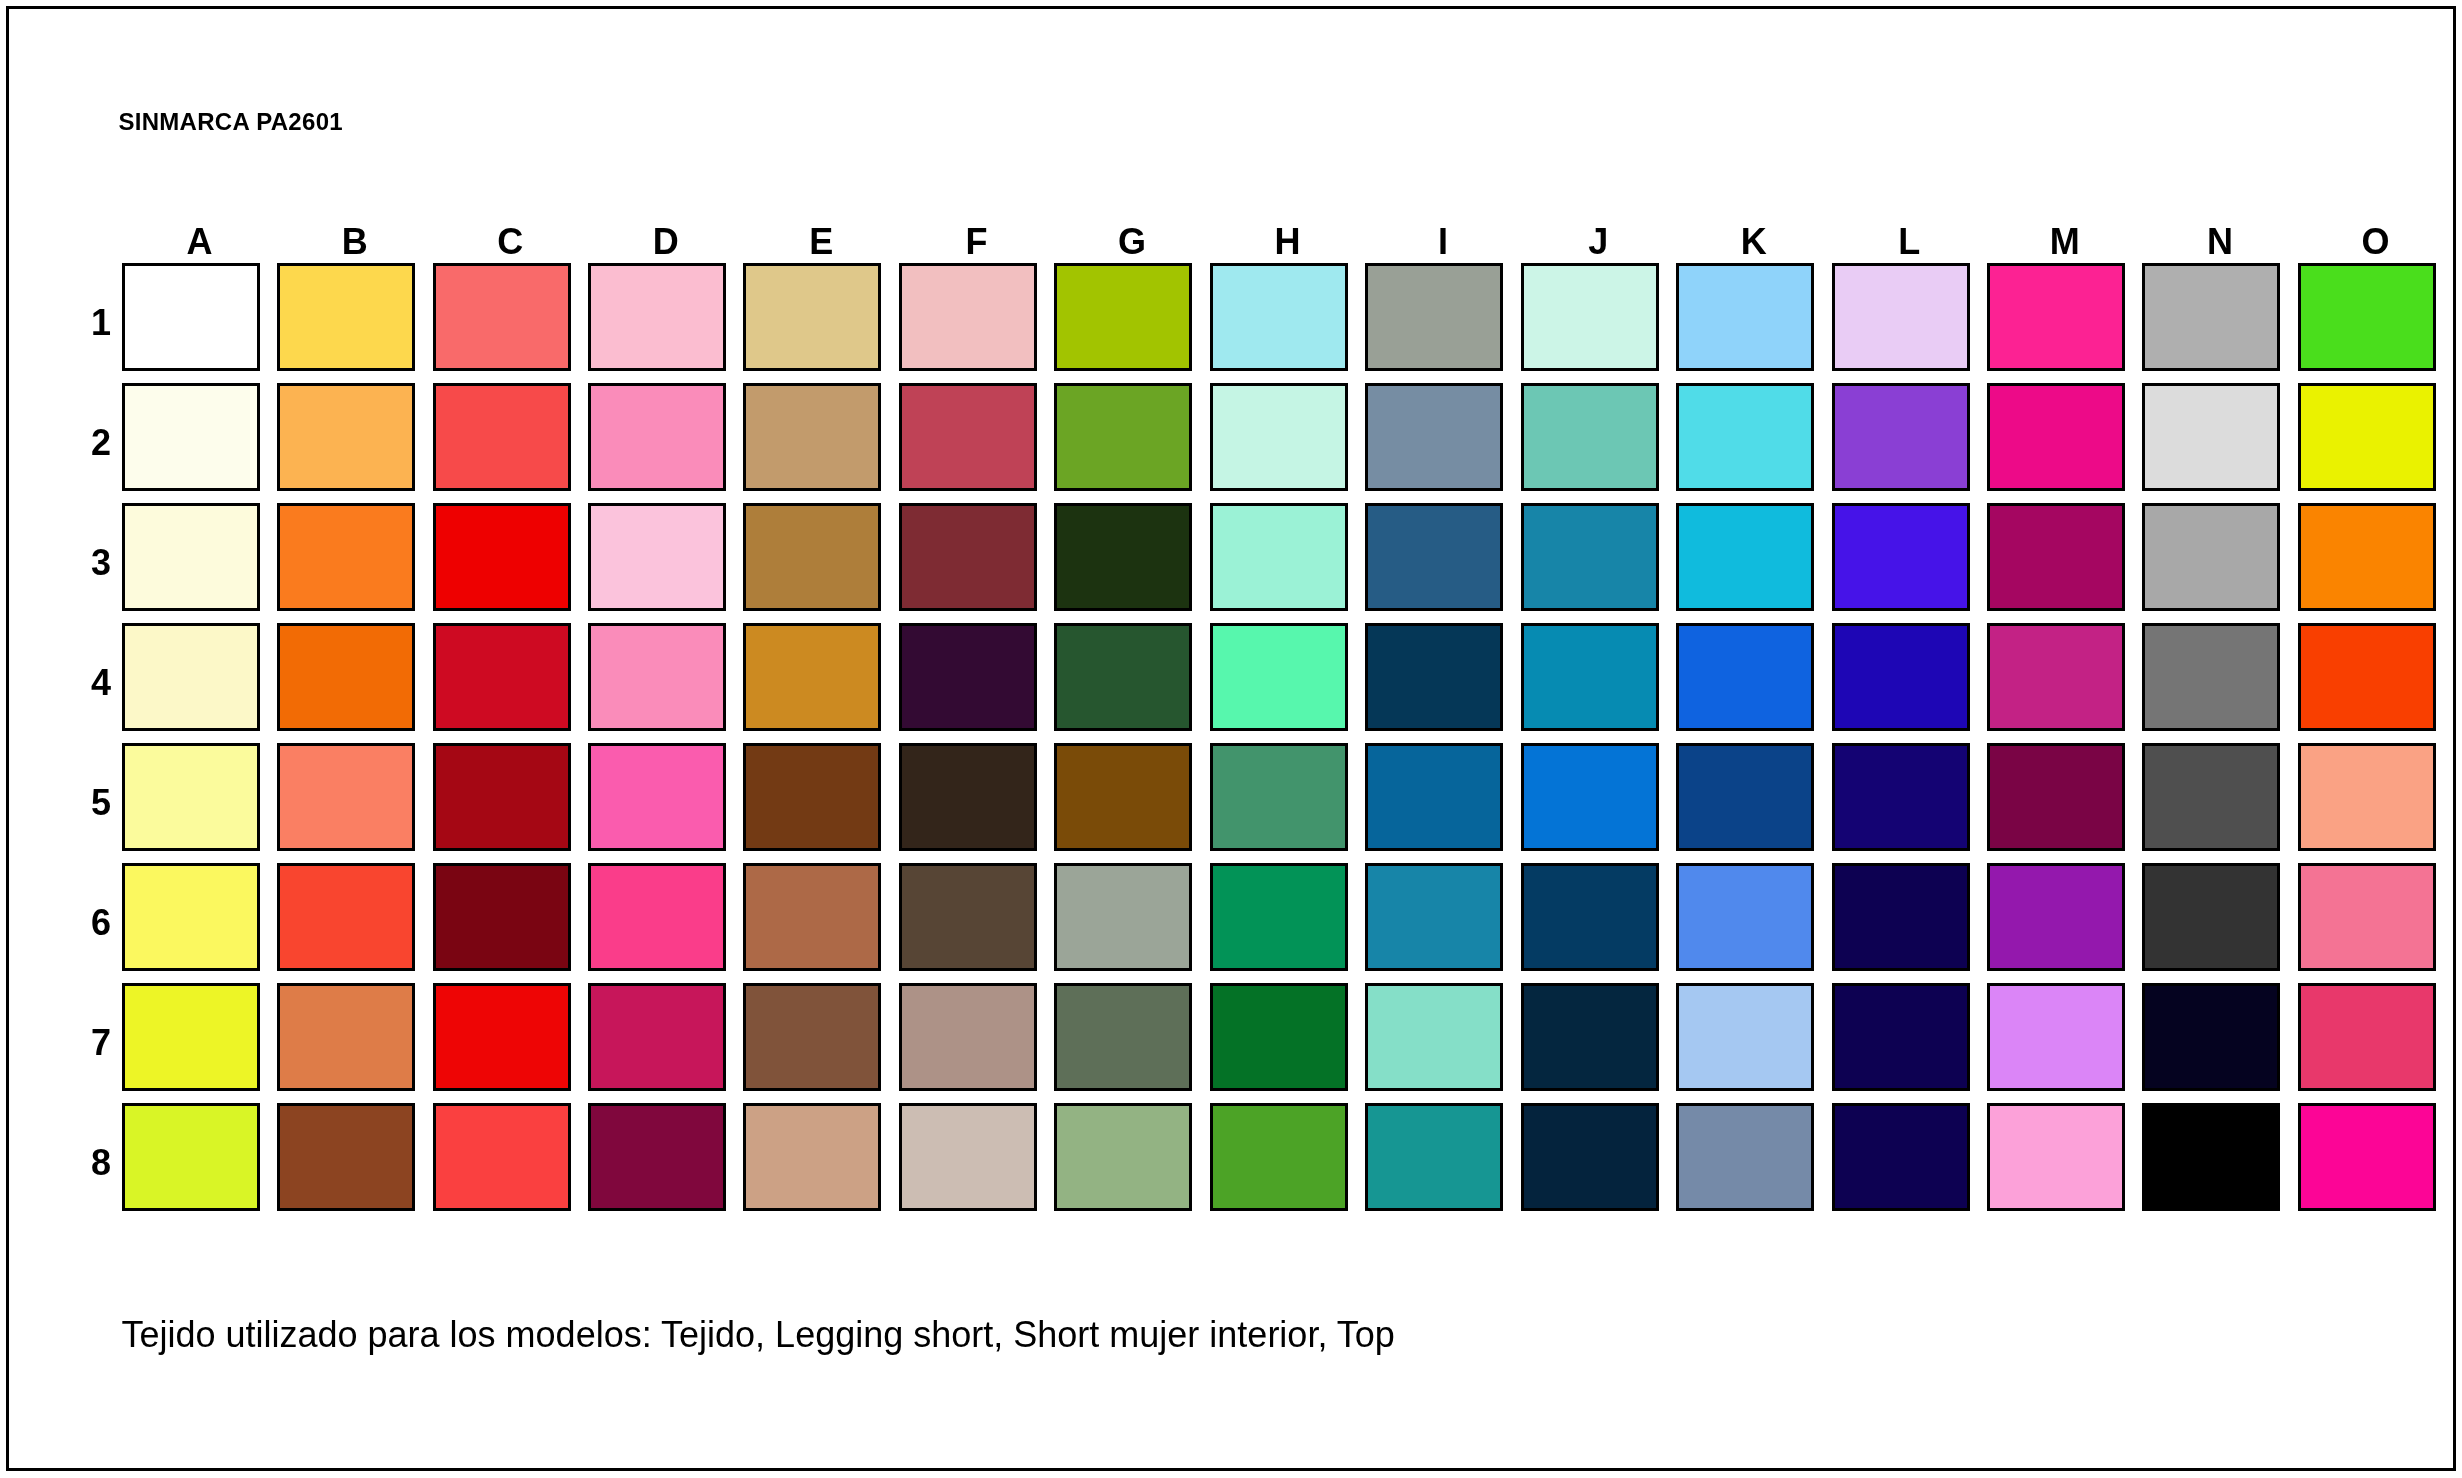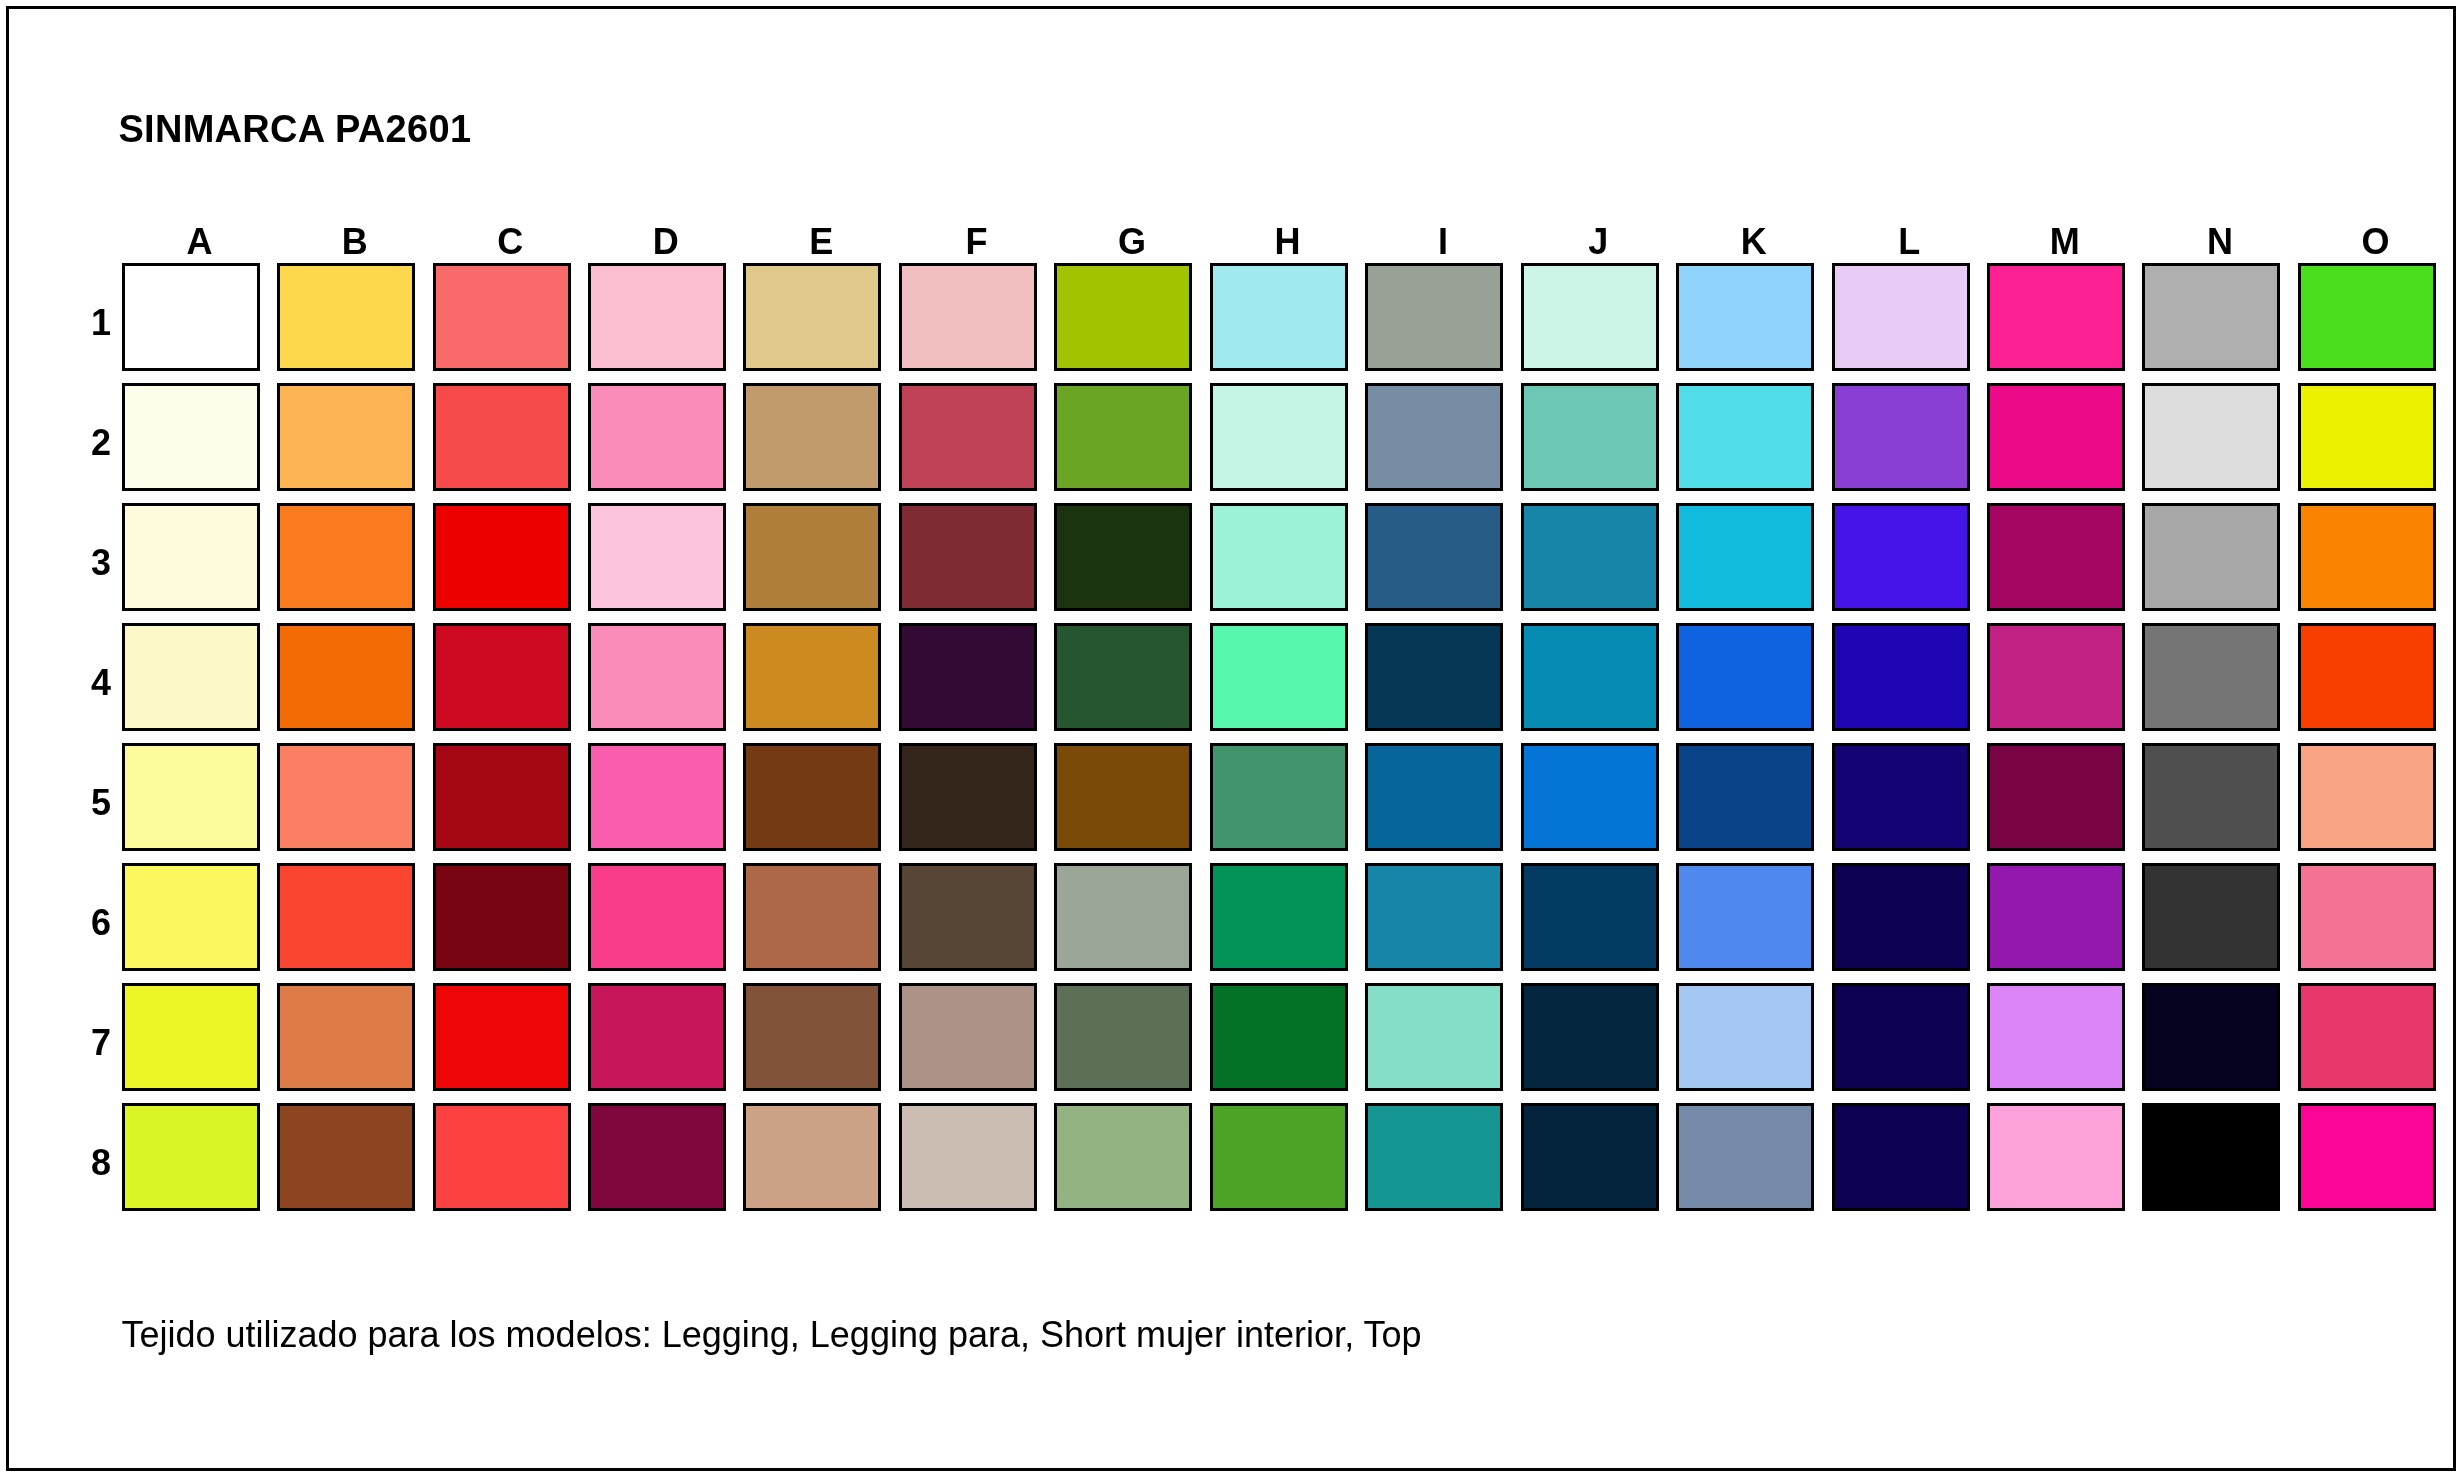--- a/index.html
+++ b/index.html
@@ -21,21 +21,21 @@
     top: 6.4px;
     width: 2450px;
     height: 1465px;
     background: #ffffff;
     border: 3.2px solid #000000;
   }
   .title {
     position: absolute;
     left: 109px;
     top: 99px;
-    font-size: 38px;
+    font-size: 24px;
     font-weight: bold;
     letter-spacing: 0.3px;
     color: #000000;
     white-space: nowrap;
   }
   .grid-wrap {
     position: absolute;
     left: 71px;
     top: 212px;
   }
@@ -498,17 +498,17 @@
                 <div class="swatch" style="background: rgb(0, 0, 0); border-color: rgb(0, 0, 0);"></div>
               </td>
               <td class="swatch-cell">
                 <div class="swatch" style="background: rgb(252, 5, 150); border-color: rgb(0, 0, 0);"></div>
               </td>
             </tr>
           </tbody>
       </table>
     </div>
 
-    <div class="caption">Tejido utilizado para los modelos: Legging, Legging para, Short mujer interior, Top</div>
+    <div class="caption">Tejido utilizado para los modelos: Tejido, Legging short, Short mujer interior, Top</div>
 
   </div>
 </div>
 
 
 </body></html>

